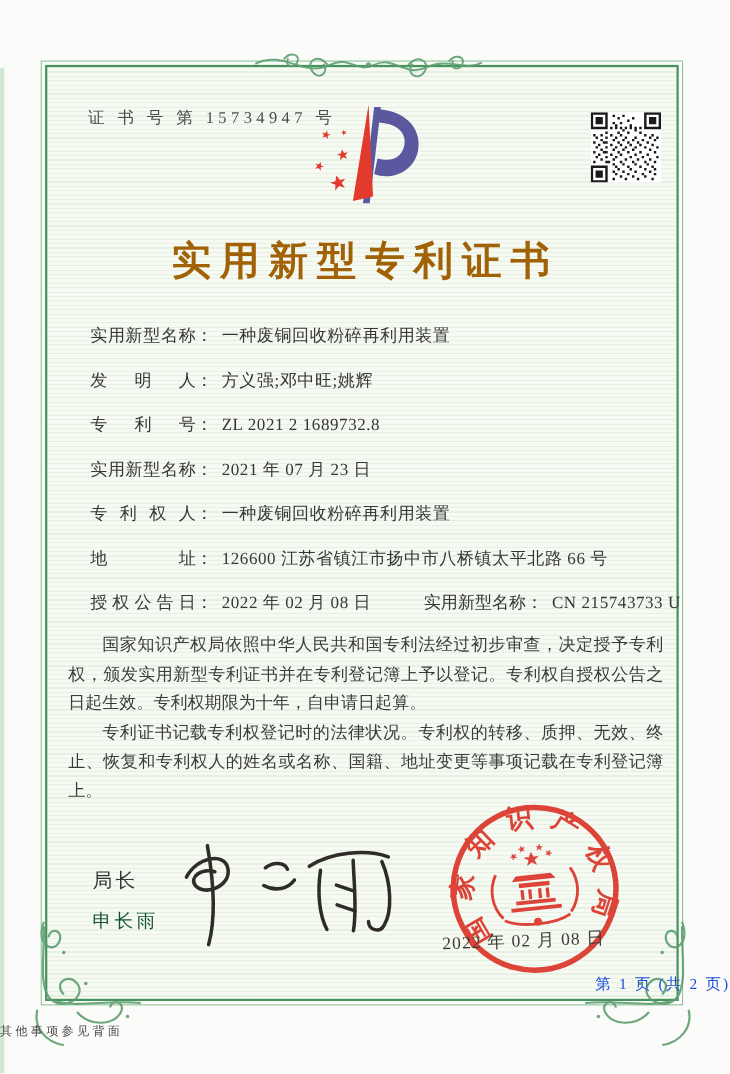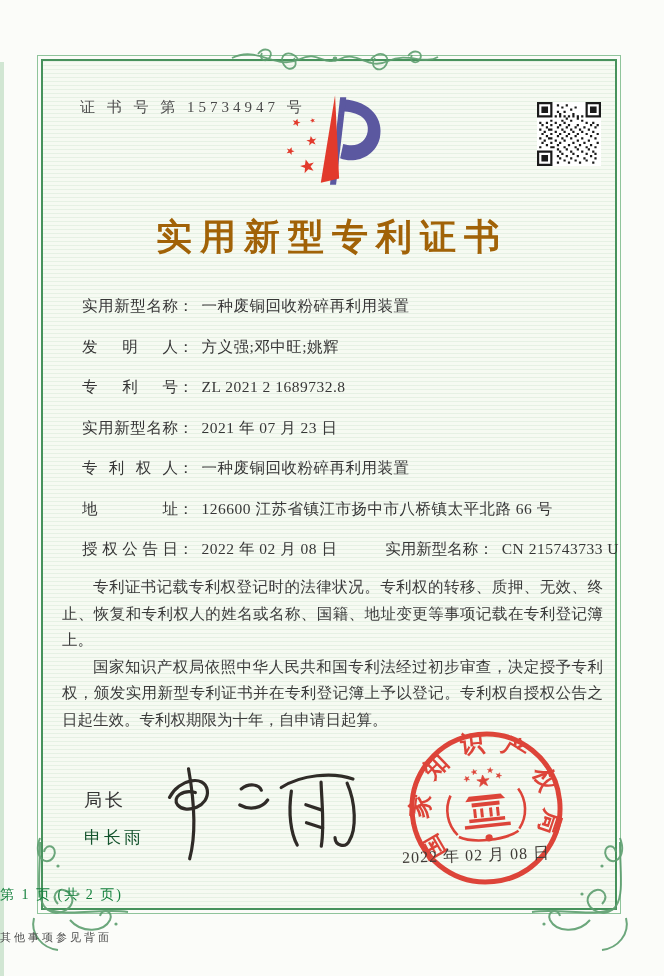--- a/index.html
+++ b/index.html
@@ -28,21 +28,21 @@
   .fvalue { letter-spacing:.5px; }
   .fpair2 { margin-left:44px; }
   .fpair2 .flabel { width:auto; text-align-last:auto; }
   .paras { position:absolute; left:62px; top:574px; width:541px; font-size:15.5px; line-height:26.5px; text-align:justify; color:#3b3b3b; }
   .paras p { text-indent:2em; }
   .sig-title { position:absolute; left:84px; top:788px; font-size:18px; letter-spacing:3px; color:#333; }
   .sig-name  { position:absolute; left:84px; top:826px; font-size:17px; letter-spacing:3px; color:#14532d; }
   .sig-hand  { position:absolute; left:156px; top:758px; }
   .seal { position:absolute; left:404px; top:726px; transform:rotate(-6deg); opacity:.93; }
   .seal-date { position:absolute; left:402px; top:845px; width:170px; font-size:16px; letter-spacing:1px; color:#3f3b37; transform:rotate(-2deg); }
-  .page-info { position:absolute; left:0; right:0; top:886px; text-align:left; font-size:14px; letter-spacing:2px; color:#15803d; }
+  .page-info { position:absolute; left:0; right:0; top:886px; text-align:right; font-size:14px; letter-spacing:2px; color:#1d4ed8; }
   .back-note { position:absolute; left:0; right:0; top:930px; text-align:left; font-size:11px; letter-spacing:3px; color:#4a4a4a; }
 </style>
 </head>
 <body>
 
 <div class="page">
 
   <svg width="0" height="0" style="position:absolute" aria-hidden="true">
     <defs>
       <path id="star10" d="M0 -10 L2.94 -3.09 10 -3.09 4.05 1.18 6.47 8.09 0 4 -6.47 8.09 -4.05 1.18 -10 -3.09 -2.94 -3.09 Z"></path>
@@ -158,22 +158,22 @@
     <div class="frow">
       <span class="flabel">地址</span><span class="fcolon">：</span><span class="fvalue">126600 江苏省镇江市扬中市八桥镇太平北路 66 号</span>
     </div>
     <div class="frow">
       <span><span class="flabel">授权公告日</span><span class="fcolon">：</span><span class="fvalue">2022 年 02 月 08 日</span></span>
       <span class="fpair2"><span class="flabel">实用新型名称</span><span class="fcolon">：</span><span class="fvalue">CN 215743733 U</span></span>
     </div>
   </div>
 
   <div class="paras">
+    <p>国家知识产权局依照中华人民共和国专利法经过初步审查，决定授予专利权，颁发实用新型专利证书并在专利登记簿上予以登记。专利权自授权公告之日起生效。专利权期限为十年，自申请日起算。</p>
     <p>专利证书记载专利权登记时的法律状况。专利权的转移、质押、无效、终止、恢复和专利权人的姓名或名称、国籍、地址变更等事项记载在专利登记簿上。</p>
-    <p>国家知识产权局依照中华人民共和国专利法经过初步审查，决定授予专利权，颁发实用新型专利证书并在专利登记簿上予以登记。专利权自授权公告之日起生效。专利权期限为十年，自申请日起算。</p>
   </div>
 
   <div class="sig-title">局长</div>
   <div class="sig-name">申长雨</div>
 
   <svg class="sig-hand" width="224" height="104" viewBox="0 0 224 104">
     <g stroke="#2f2b27" stroke-width="3.2" fill="none" stroke-linecap="round" transform="rotate(-2 112 52)">
       <path d="M14 36 C 24 18, 50 14, 52 30 C 54 46, 30 54, 22 44 C 16 36, 28 28, 40 32"></path>
       <path d="M34 8 C 38 36, 40 72, 32 98"></path>
       <path d="M86 30 C 94 24, 104 26, 106 32"></path>

